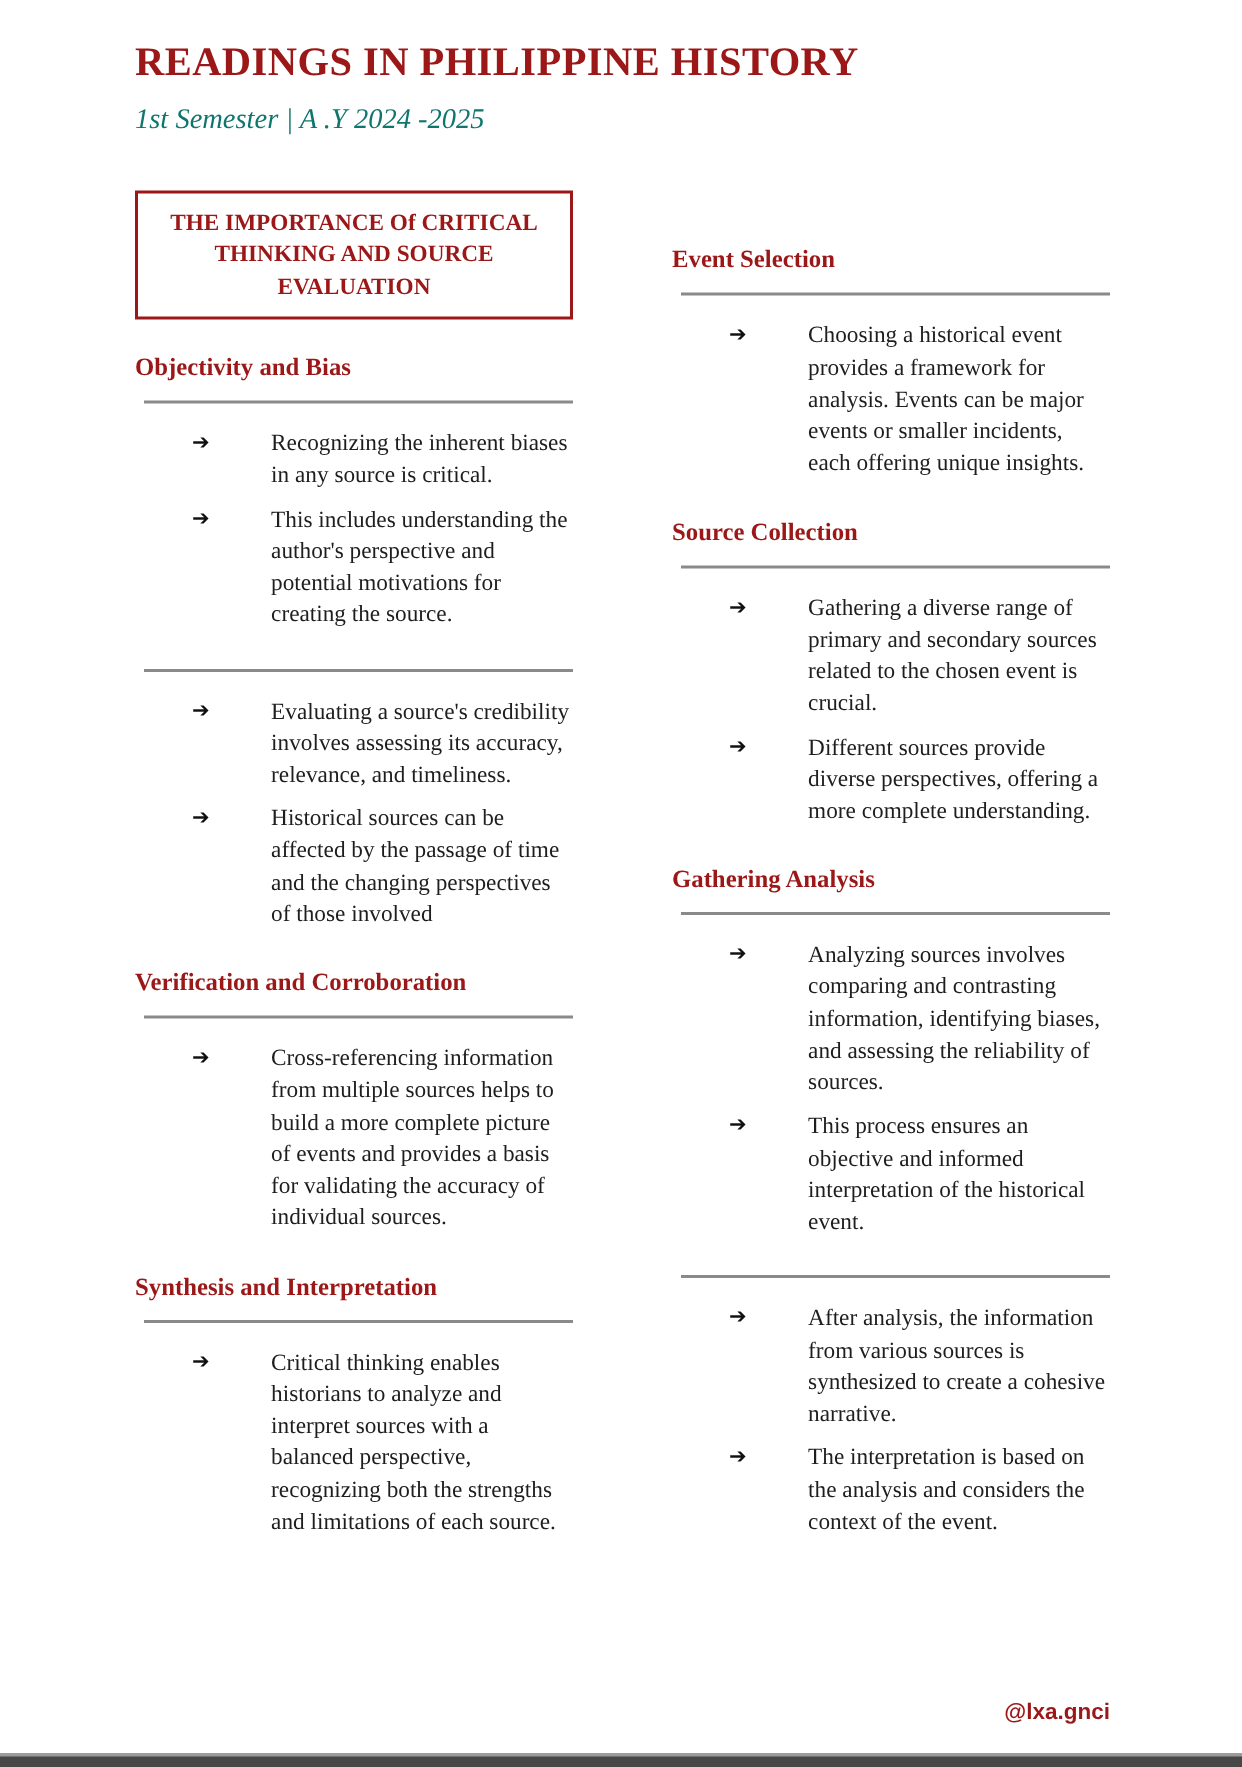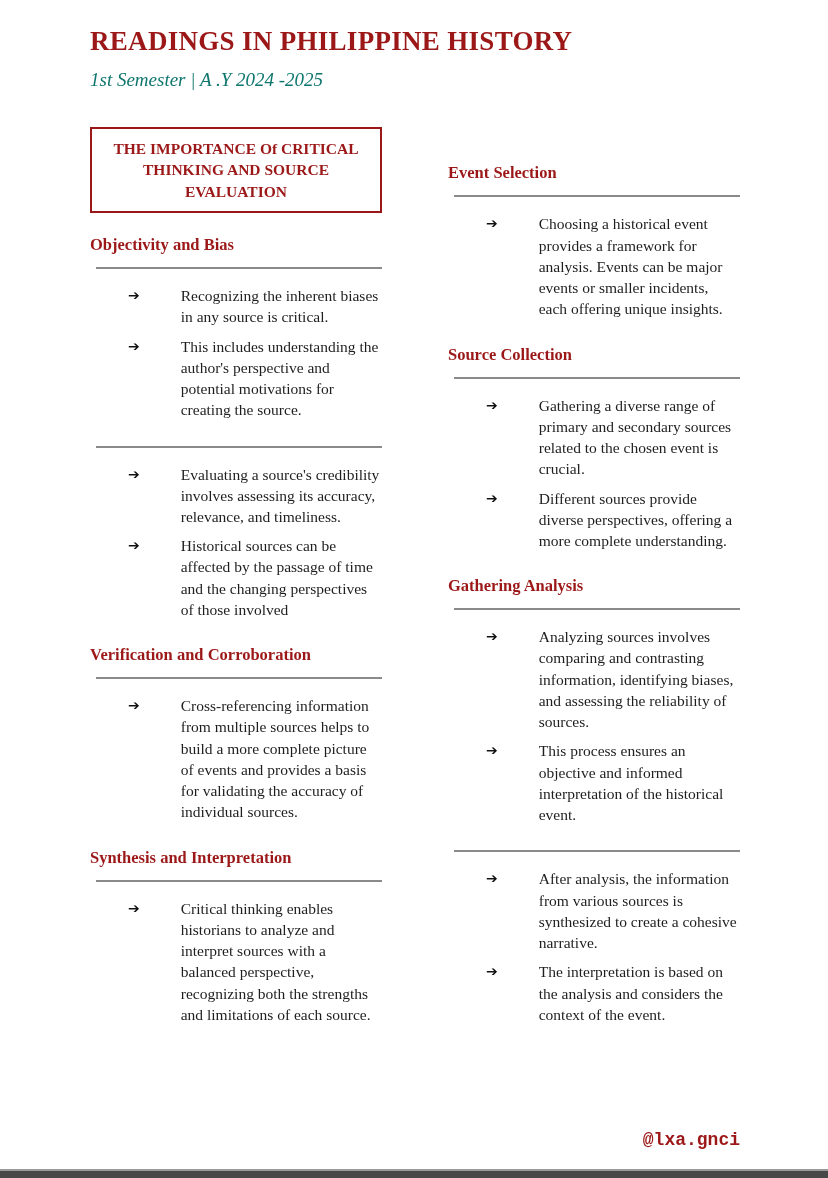--- a/index.html
+++ b/index.html
@@ -75,22 +75,22 @@
     color: #111;
   }
   .bullet-text { flex: 1 1 auto; margin-left: 28px; }
 
   .footer-handle {
     position: absolute;
     right: 88px;
     bottom: 28px;
     color: #9c1818;
     font-weight: bold;
-    font-size: 18px;
-    font-family: Liberation Mono, monospace;
+    font-size: 15px;
+    font-family: Liberation Sans, sans-serif;
   }
   .bottom-edge {
     position: absolute;
     left: 0;
     right: 0;
     bottom: 0;
     height: 9px;
     background: #474747;
     border-top: 2px solid #9a9a9a;
   }

